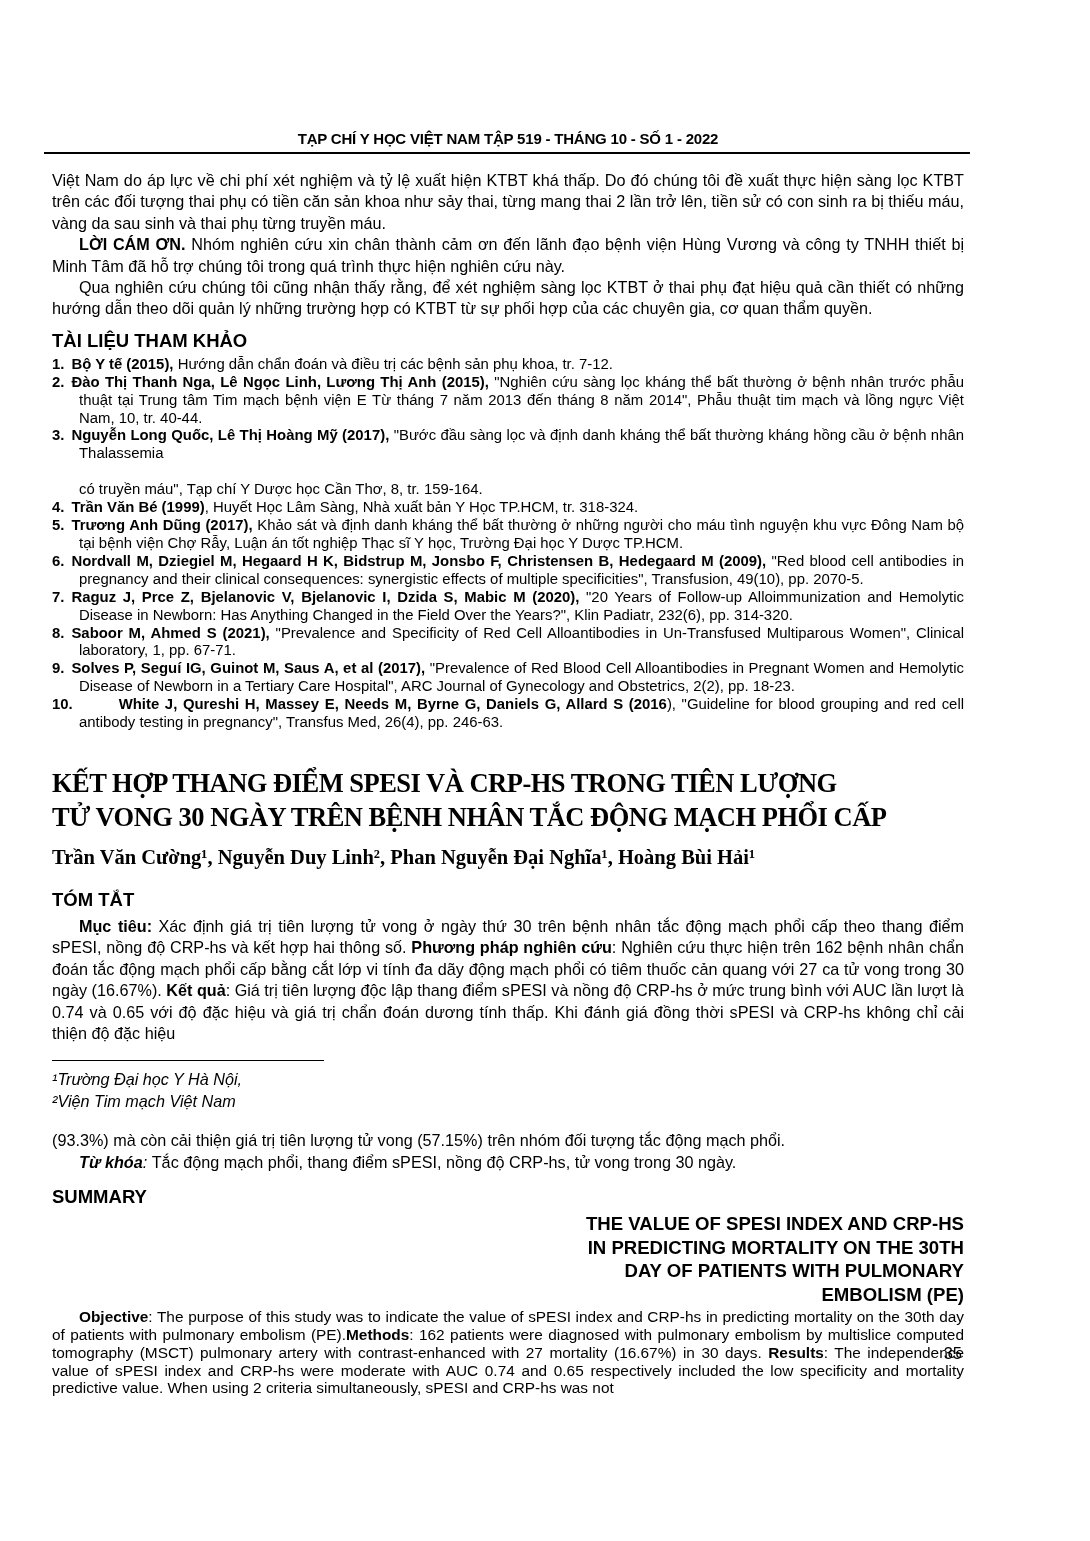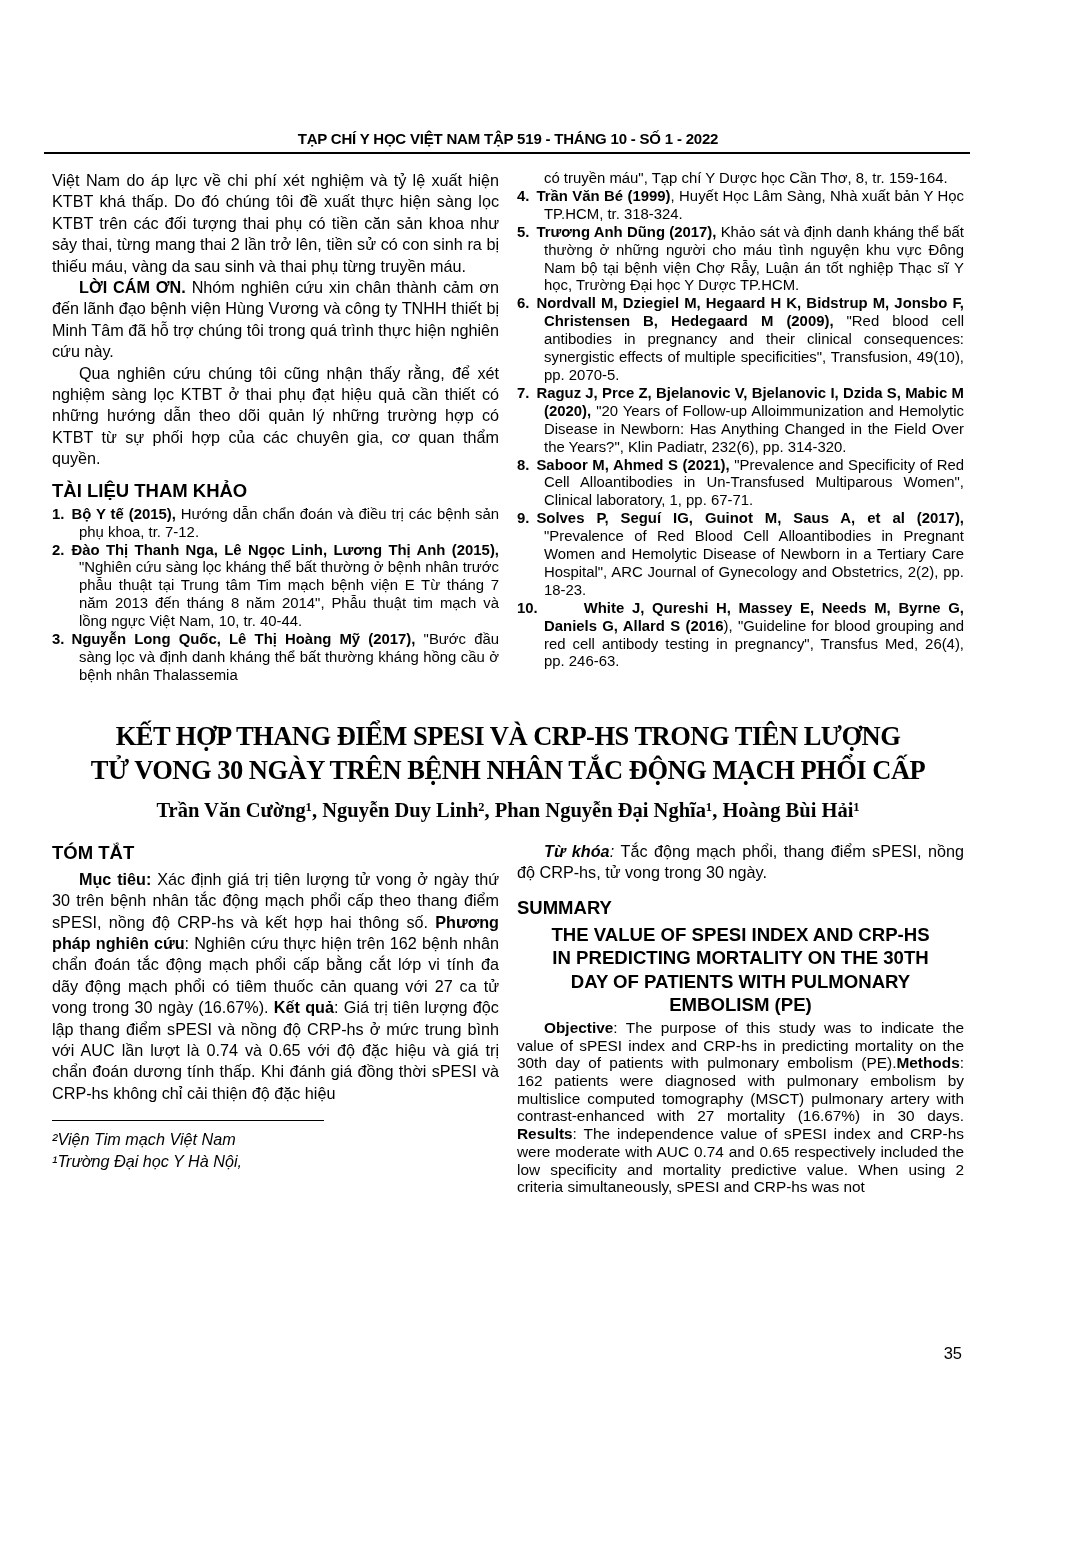--- a/index.html
+++ b/index.html
@@ -19,21 +19,21 @@
     text-align:center;
     font-weight:bold;
     font-size:15px;
     letter-spacing:-0.2px;
     margin-bottom:5px;
     white-space:nowrap;
   }
   .header-rule { border-top:2px solid #000; margin:0 -6px 16px -8px; }
 
   
-  .cols { display:flex; gap:18px; }
+  .cols { display:flex; gap:18px;flex-direction:column; }
   .col { flex:1 1 0; min-width:0; }
 
   
   .body { font-size:16.2px; line-height:21.4px; text-align:justify; }
   .indent { text-indent:27px; }
 
   
   .ref-heading { font-size:18.5px; line-height:24px; font-weight:bold; margin:9px 0 3px; }
   .ref {
     font-size:14.9px; line-height:17.9px;
@@ -42,21 +42,21 @@
   }
   .ref .num { margin-right:7px; }
   .ref.ref-last .num { margin-right:46px; }
   .ref-cont {
     font-size:14.9px; line-height:17.9px;
     text-align:justify;
     padding-left:27px;
   }
 
   
-  .article-head { text-align:center; margin-top:34px; }
+  .article-head { margin-top:34px; }
   .title {
     font-family:"Liberation Serif", serif;
     font-weight:bold;
     font-size:26.5px; line-height:34px;
     letter-spacing:-0.5px;
     white-space:pre-line;
   }
   .authors {
     font-family:"Liberation Serif", serif;
     font-weight:bold;
@@ -72,21 +72,21 @@
   .fn-rule { width:272px; border-top:1.5px solid #000; margin:16px 0 8px; }
   .fn-line { font-size:16.2px; line-height:21.4px; }
   .fn-line.italic { font-style:italic; }
   .fn-lines { font-size:16.2px; line-height:21.4px; white-space:pre-line; }
 
   
   .summary-heading { margin-top:12px; }
   .en-title {
     font-weight:bold;
     font-size:18.6px; line-height:23.6px;
-    text-align:center;
+    text-align:right;
     white-space:pre-line;
     margin:3px 0 2px;
   }
   .body-en { font-size:15.4px; line-height:17.7px; text-align:justify; }
   .kw { margin-bottom:2px; }
 
   .page-number { position:absolute; top:1344px; right:128px; font-size:16.5px; }
 </style>
 </head>
 <body>
@@ -127,26 +127,27 @@
     <div class="authors">Trần Văn Cường¹, Nguyễn Duy Linh², Phan Nguyễn Đại Nghĩa¹, Hoàng Bùi Hải¹</div>
   </div>
 
   <div class="cols cols2">
     <div class="col">
       <h3 class="section-heading mb4">TÓM TẮT</h3>
       <p class="body indent"><b>Mục tiêu:</b><span> Xác định giá trị tiên lượng tử vong ở ngày thứ 30 trên bệnh nhân tắc động mạch phổi cấp theo thang điểm sPESI, nồng độ CRP-hs và kết hợp hai thông số. </span><b>Phương pháp nghiên cứu</b><span>: Nghiên cứu thực hiện trên 162 bệnh nhân chẩn đoán tắc động mạch phổi cấp bằng cắt lớp vi tính đa dãy động mạch phổi có tiêm thuốc cản quang với 27 ca tử vong trong 30 ngày (16.67%). </span><b>Kết quả</b><span>: Giá trị tiên lượng độc lập thang điểm sPESI và nồng độ CRP-hs ở mức trung bình với AUC lần lượt là 0.74 và 0.65 với độ đặc hiệu và giá trị chẩn đoán dương tính thấp. Khi đánh giá đồng thời sPESI và CRP-hs không chỉ cải thiện độ đặc hiệu</span></p>
 
       <div>
         <div class="fn-rule"></div>
+        <div class="fn-line italic">¹Trường Đại học Y Hà Nội,</div>
         <div class="fn-line italic">²Viện Tim mạch Việt Nam</div>
-        <div class="fn-line italic">¹Trường Đại học Y Hà Nội,</div>
       </div>
     </div>
 
     <div class="col">
+      <p class="body">(93.3%) mà còn cải thiện giá trị tiên lượng tử vong (57.15%)  trên nhóm đối tượng tắc động mạch phổi.</p>
       <p class="body indent kw"><b style="font-style: italic;">Từ khóa</b><i>: </i><span>Tắc động mạch phổi, thang điểm sPESI, nồng độ CRP-hs, tử vong trong 30 ngày.</span></p>
 
       <h3 class="section-heading summary-heading">SUMMARY</h3>
       <div class="en-title">THE VALUE OF SPESI INDEX AND CRP-HS
 IN PREDICTING MORTALITY ON THE 30TH
 DAY OF PATIENTS WITH PULMONARY
 EMBOLISM (PE)</div>
       <p class="body-en indent"><b>Objective</b><span>: The purpose of this study was to indicate the value of sPESI index and CRP-hs in predicting mortality on the 30th day of patients with pulmonary embolism (PE).</span><b>Methods</b><span>: 162 patients were diagnosed with pulmonary embolism by multislice computed tomography (MSCT) pulmonary artery with contrast-enhanced with 27 mortality (16.67%) in 30 days. </span><b>Results</b><span>: The independence value of sPESI index and CRP-hs were moderate with AUC 0.74 and 0.65 respectively included the low specificity and mortality predictive value. When using 2 criteria simultaneously, sPESI and CRP-hs was not</span></p>
     </div>
   </div>

